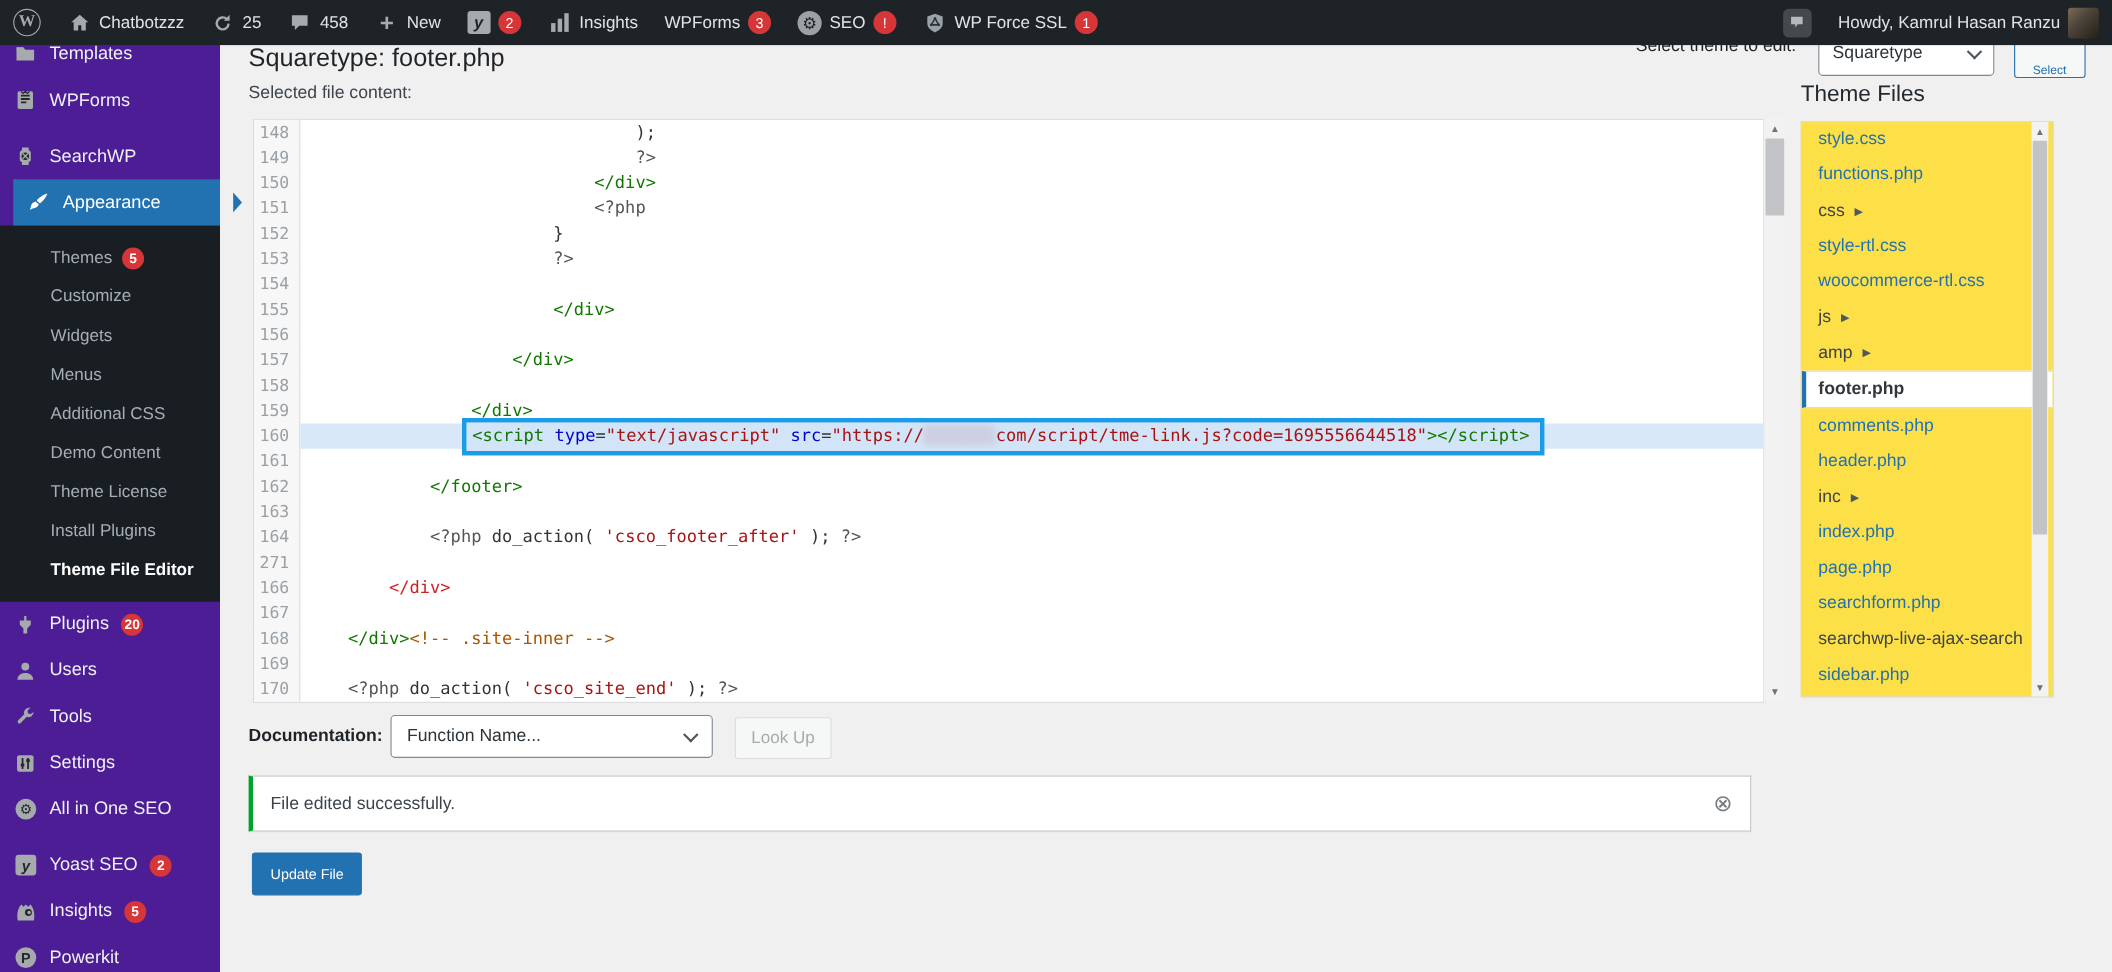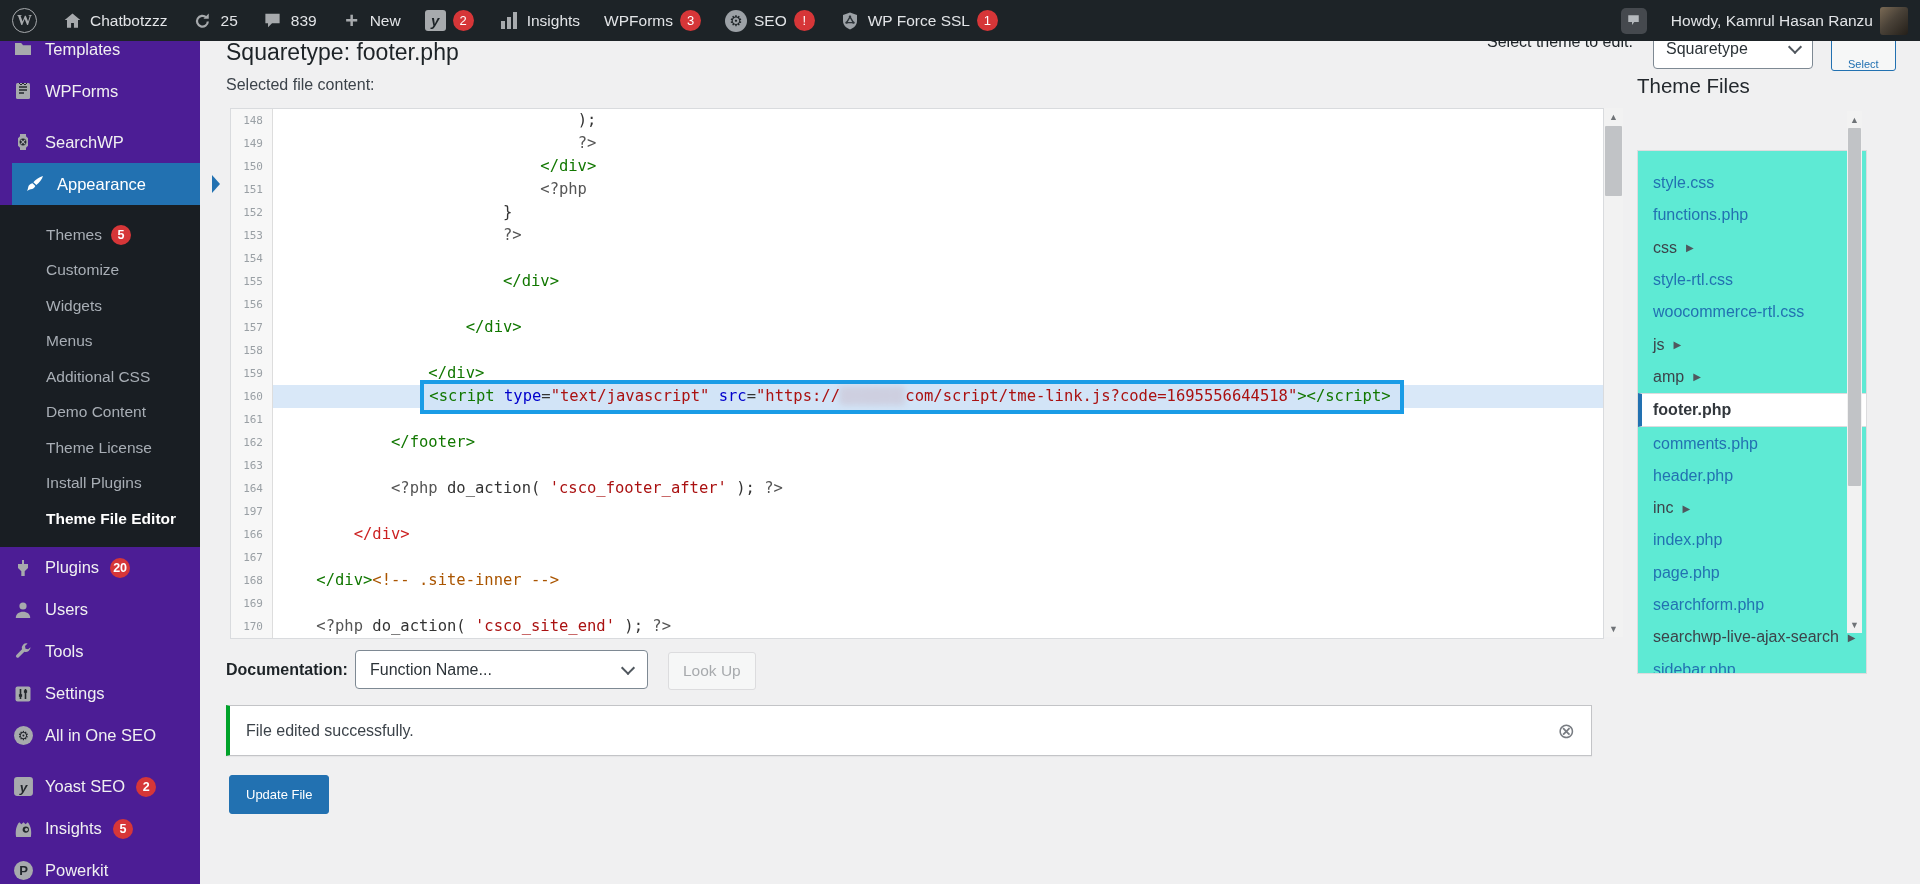--- a/index.html
+++ b/index.html
@@ -48,37 +48,37 @@
       border-radius:4px;box-sizing:border-box;display:flex;align-items:center;padding:0 12px;font-size:16px;color:#2c3338;z-index:10;cursor:pointer;gap:11px;}
   .chev{width:8px;height:8px;border-right:2px solid #50575e;border-bottom:2px solid #50575e;transform:rotate(45deg);margin-left:auto;margin-top:-4px;}
   #select-btn{position:absolute;left:1831px;top:33px;height:36px;padding:0 16px;background:#f6f7f7;border:1px solid #2271b1;
       border-radius:3px;color:#2271b1;font-size:11px;z-index:10;display:flex;align-items:flex-end;cursor:pointer;}
   #selected-file-label{position:absolute;left:226px;top:76px;font-size:16px;color:#3c434a;z-index:10;}
   
   #editor{position:absolute;left:230px;top:108px;width:1374px;background:#fff;border:1px solid #d9dbde;
       box-sizing:border-box;z-index:10;font-family:"DejaVu Sans Mono",monospace;font-size:15.5px;}
   .row{display:flex;height:23px;line-height:23px;white-space:pre;}
   .ln{width:42px;min-width:42px;box-sizing:border-box;background:#f7f7f7;border-right:1px solid #dddddd;
-      color:#9aa0a5;text-align:right;padding-right:9px;font-size:11px;}
+      color:#9aa0a5;text-align:right;padding-right:9px;font-size:15px;}
   .codecell{flex:1;padding-left:6px;}
   .row.active .codecell{background:#d9e8f8;}
   .tk-p{color:#333}.tk-t{color:#117700}.tk-m{color:#555}.tk-a{color:#0000cc}.tk-s{color:#aa1111}
   .tk-c{color:#aa5500}.tk-e{color:#cc2222}
   .tk-b{color:#aa1111;filter:blur(3px);opacity:.55}
   .hlbox{display:inline-block;position:relative;z-index:3;border:4px solid #1a9ce6;background:#d2e4f7;
       line-height:23px;margin:-6px 0 -6px -8px;padding:1px 9px 2px 5px;}
   
   .vscroll{position:absolute;width:19px;background:#f2f2f2;z-index:12;}
   .vs-arrow{position:absolute;left:0;width:100%;height:17px;display:flex;align-items:center;justify-content:center;
       color:#6f7377;font-size:9px;background:#f2f2f2;}
   .vs-thumb{position:absolute;left:1px;width:17px;background:#c1c3c6;border-radius:1px;}
   
   #tf-heading{position:absolute;left:1637px;top:74px;font-size:20.5px;font-weight:400;color:#23282d;z-index:10;}
-  #tf-box{position:absolute;left:1637px;top:110px;width:230px;height:524px;background:#5eead4;border:1px solid #dcdcde;
-      box-sizing:border-box;z-index:10;padding:16px 0;overflow:hidden;margin-top:40px;}
+  #tf-box{position:absolute;left:1637px;top:110px;width:230px;height:524px;background:#fde047;border:1px solid #dcdcde;
+      box-sizing:border-box;z-index:10;padding:0 0;overflow:hidden;}
   .tf-item{height:32.3px;display:flex;align-items:center;padding-left:15px;font-size:16px;cursor:pointer;}
   .tf-item.file{color:#2271b1}
   .tf-item.folder{color:#3c434a}
   .tf-item .tri{margin-left:9px;font-size:10px;color:#50575e;}
   .tf-item.current{background:#fff;border-left:4px solid #2271b1;padding-left:11px;font-weight:bold;color:#32373c;
       border-top:1px solid #dcdcde;border-bottom:1px solid #dcdcde;}
   
   #doc-label{position:absolute;left:226px;top:661px;font-size:16px;font-weight:bold;z-index:10;}
   #doc-select{position:absolute;left:355px;top:650px;width:293px;height:39px;background:#fff;border:1px solid #7e8993;
       border-radius:4px;box-sizing:border-box;display:flex;align-items:center;padding:0 14px;font-size:16px;color:#2c3338;z-index:10;cursor:pointer;}
@@ -116,21 +116,21 @@
           </svg>
       </span>
       <span>25</span>
     </div>
     <div class="ab-item">
       <span class="ab-icon">
         <svg width="19" height="19" viewBox="0 0 20 20" fill="#a7aaad">
             <path d="M2.5 3h15v10h-8l-4.2 4.2V13H2.5z"></path>
           </svg>
       </span>
-      <span>839</span>
+      <span>458</span>
     </div>
     <div class="ab-item">
       <span class="ab-icon" style="font-size:22px;color:#a7aaad;font-weight:bold;">+</span>
       <span>New</span>
     </div>
     <div class="ab-item">
       <span class="sq-icon" style="font-style:italic;">y</span>
       <span class="ab-badge">2</span>
     </div>
     <div class="ab-item">
@@ -348,21 +348,21 @@
       <div class="row"><span class="ln">155</span><span class="codecell">                        <span class="tk-t">&lt;/div&gt;</span></span></div>
       <div class="row"><span class="ln">156</span><span class="codecell"></span></div>
       <div class="row"><span class="ln">157</span><span class="codecell">                    <span class="tk-t">&lt;/div&gt;</span></span></div>
       <div class="row"><span class="ln">158</span><span class="codecell"></span></div>
       <div class="row"><span class="ln">159</span><span class="codecell">                <span class="tk-t">&lt;/div&gt;</span></span></div>
       <div class="row active"><span class="ln">160</span><span class="codecell">                <span class="hlbox"><span class="tk-t">&lt;script</span><span class="tk-p"> </span><span class="tk-a">type</span><span class="tk-p">=</span><span class="tk-s">"text/javascript"</span><span class="tk-p"> </span><span class="tk-a">src</span><span class="tk-p">=</span><span class="tk-s">"https://</span><span class="tk-b">░░░░░░░</span><span class="tk-s">com/script/tme-link.js?code=1695556644518"</span><span class="tk-t">&gt;&lt;/script&gt;</span></span></span></div>
       <div class="row"><span class="ln">161</span><span class="codecell"></span></div>
       <div class="row"><span class="ln">162</span><span class="codecell">            <span class="tk-t">&lt;/footer&gt;</span></span></div>
       <div class="row"><span class="ln">163</span><span class="codecell"></span></div>
       <div class="row"><span class="ln">164</span><span class="codecell">            <span class="tk-m">&lt;?php </span><span class="tk-p">do_action( </span><span class="tk-s">'csco_footer_after'</span><span class="tk-p"> ); </span><span class="tk-m">?&gt;</span></span></div>
-      <div class="row"><span class="ln">197</span><span class="codecell"></span></div>
+      <div class="row"><span class="ln">271</span><span class="codecell"></span></div>
       <div class="row"><span class="ln">166</span><span class="codecell">        <span class="tk-e">&lt;/div&gt;</span></span></div>
       <div class="row"><span class="ln">167</span><span class="codecell"></span></div>
       <div class="row"><span class="ln">168</span><span class="codecell">    <span class="tk-t">&lt;/div&gt;</span><span class="tk-c">&lt;!-- .site-inner --&gt;</span></span></div>
       <div class="row"><span class="ln">169</span><span class="codecell"></span></div>
       <div class="row"><span class="ln">170</span><span class="codecell">    <span class="tk-m">&lt;?php </span><span class="tk-p">do_action( </span><span class="tk-s">'csco_site_end'</span><span class="tk-p"> ); </span><span class="tk-m">?&gt;</span></span></div>
     </div>
 
   <div class="vscroll" id="ed-scroll" style="left:1604px;top:108px;height:529px;">
     <div class="vs-arrow" style="top:0;">▲</div>
     <div class="vs-thumb" style="top:18px;height:70px;"></div>

